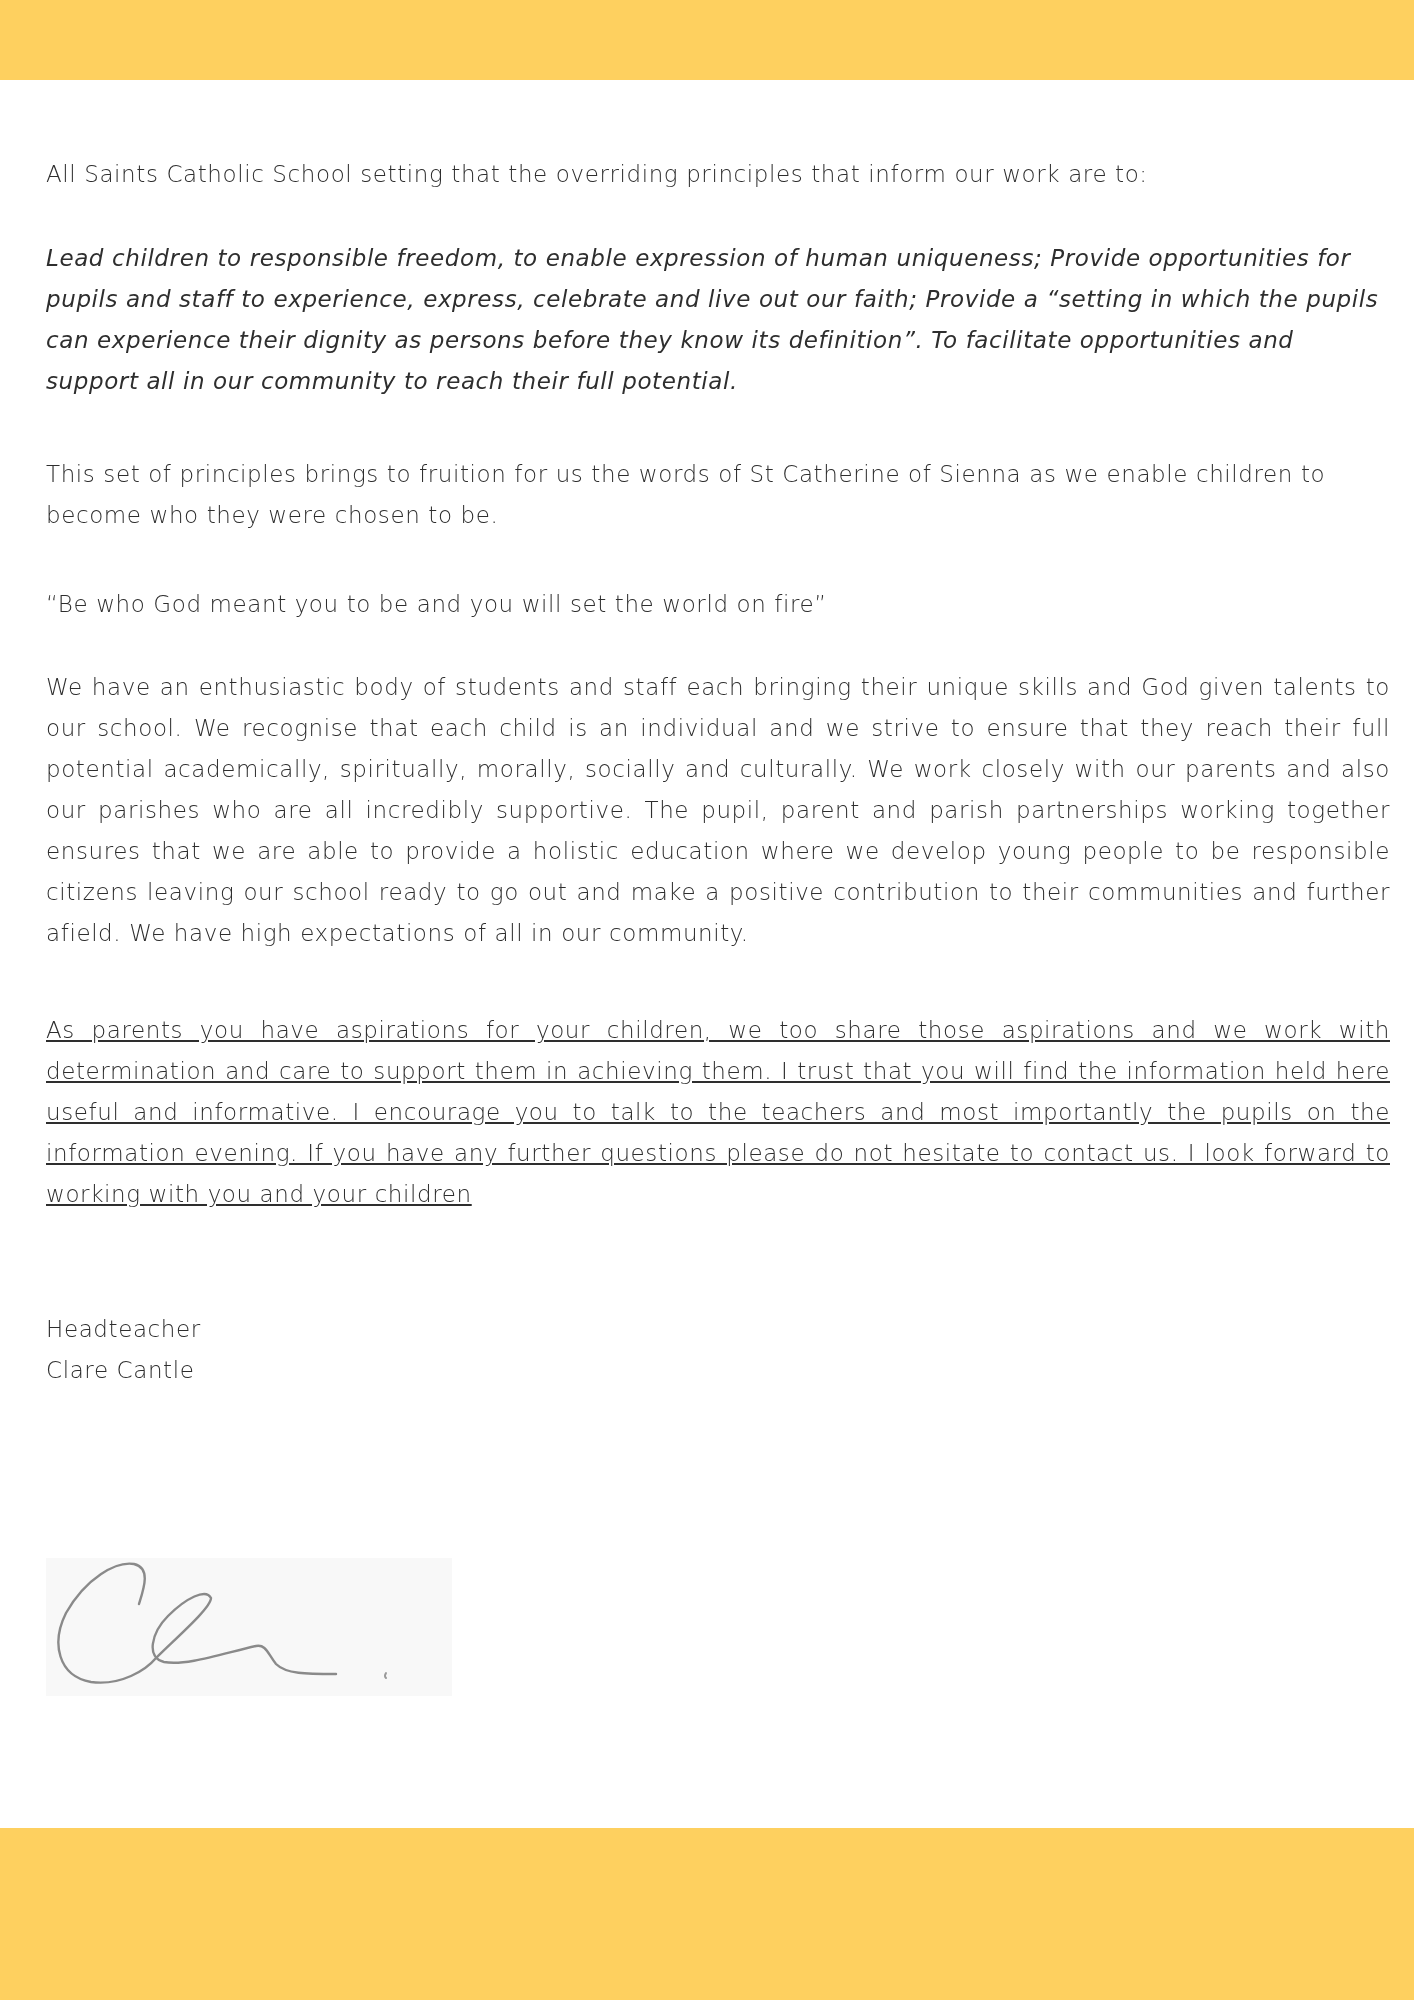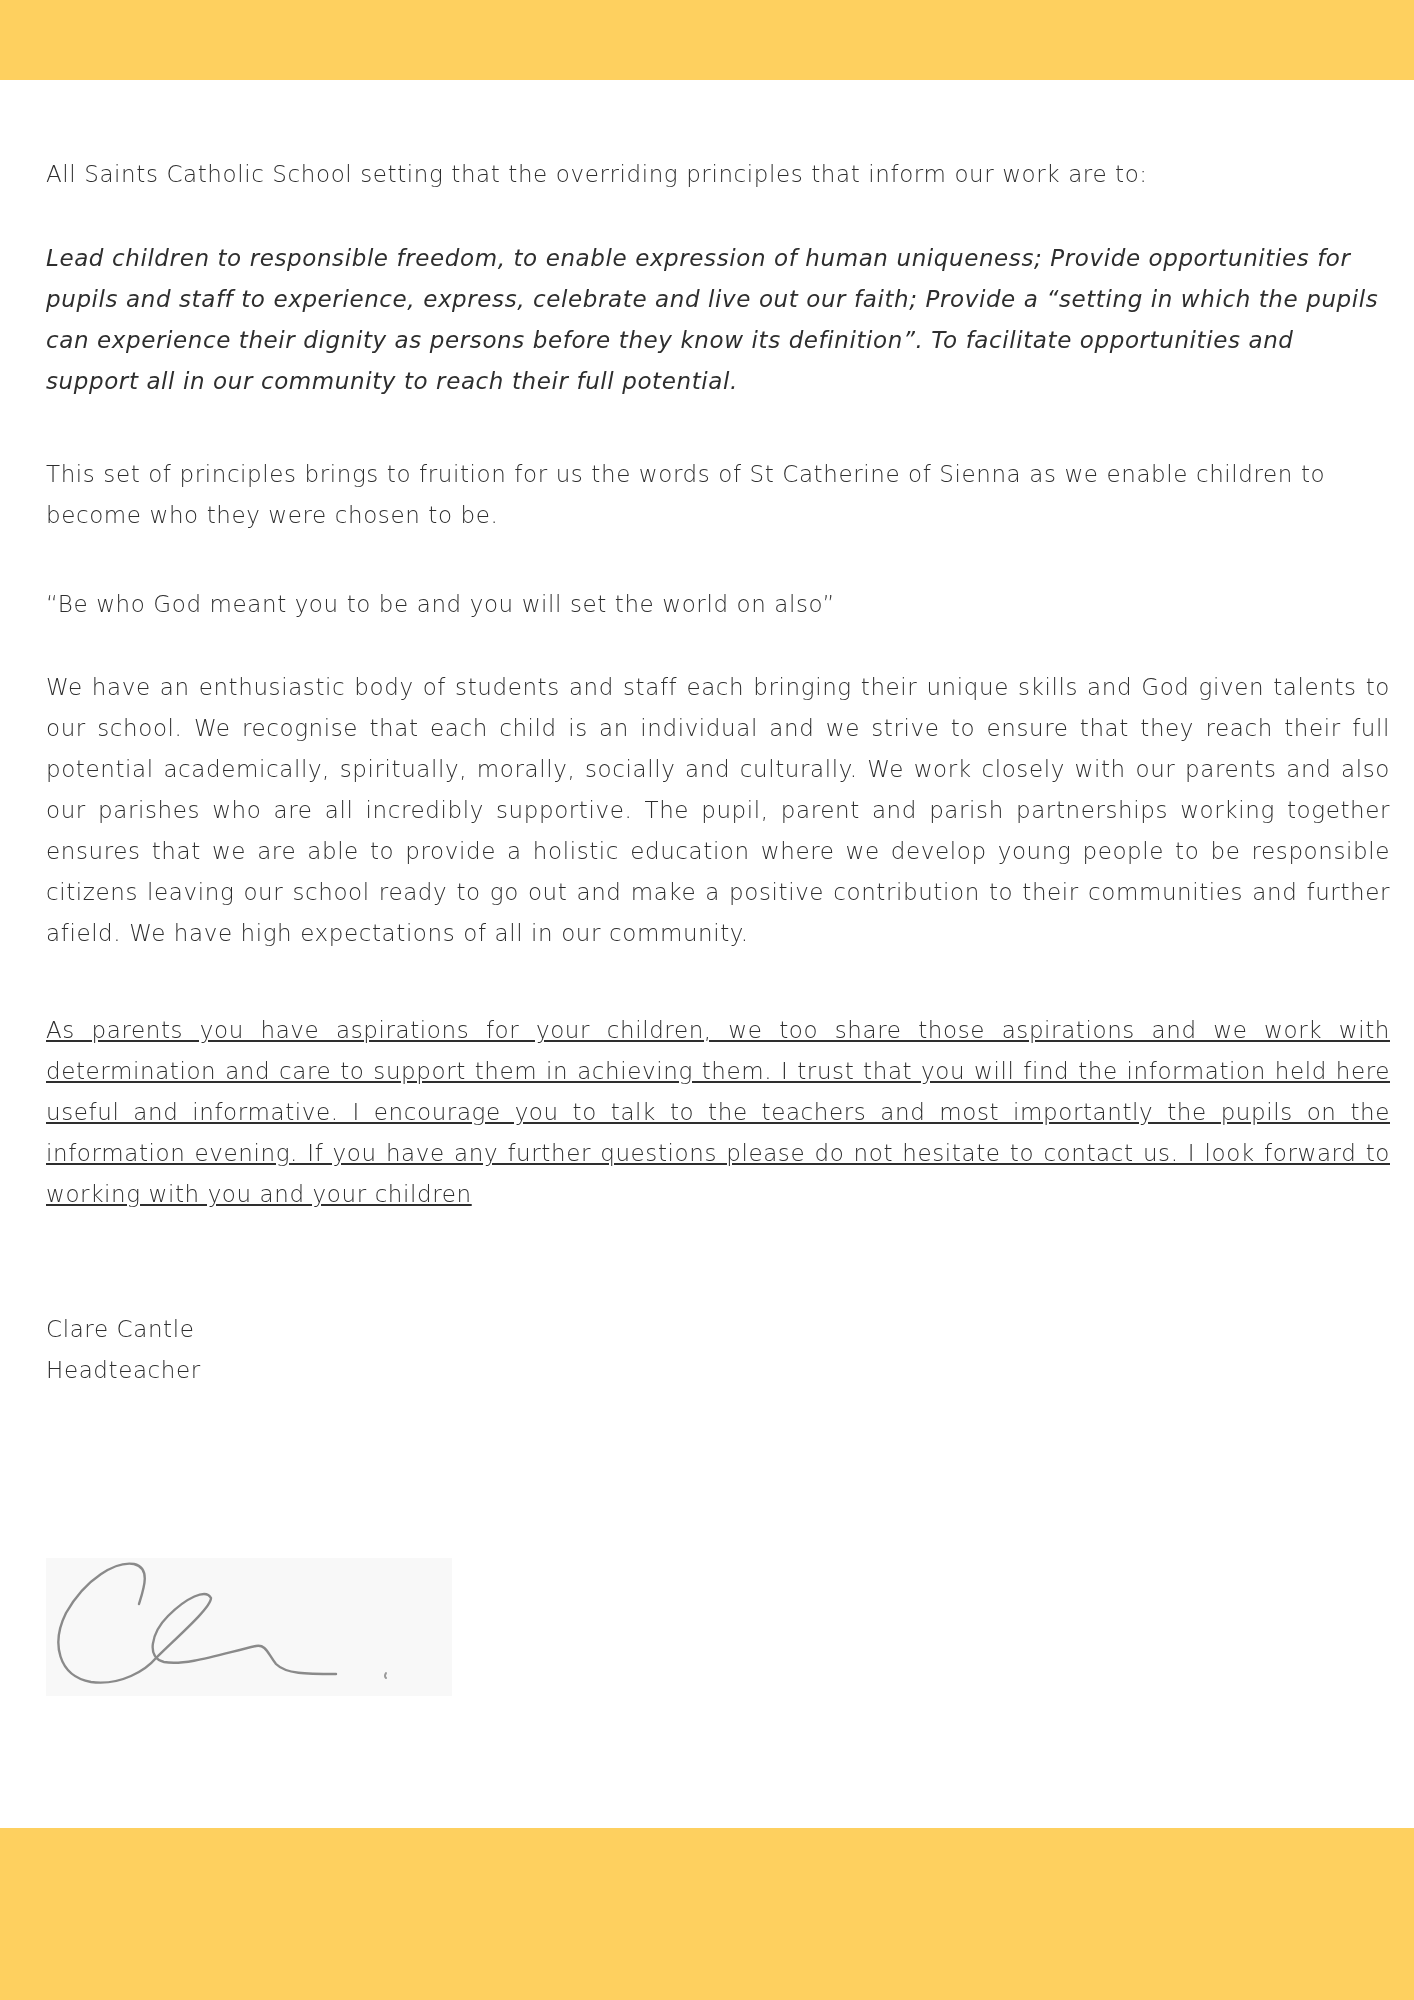--- a/index.html
+++ b/index.html
@@ -34,26 +34,26 @@
 </style>
 </head>
 <body>
 
 <div class="bar top"></div>
 
 <div class="content">
   <p class="p-intro">All Saints Catholic School setting that the overriding principles that inform our work are to:</p>
   <p class="p-lead">Lead children to responsible freedom, to enable expression of human uniqueness; Provide opportunities for pupils and staff to experience, express, celebrate and live out our faith; Provide a “setting in which the pupils can experience their dignity as persons before they know its definition”. To facilitate opportunities and support all in our community to reach their full potential.</p>
   <p class="p-set">This set of principles brings to fruition for us the words of St Catherine of Sienna as we enable children to become who they were chosen to be.</p>
-  <p class="p-quote">“Be who God meant you to be and you will set the world on also”</p>
+  <p class="p-quote">“Be who God meant you to be and you will set the world on fire”</p>
   <p class="p-we">We have an enthusiastic body of students and staff each bringing their unique skills and God given talents to our school. We recognise that each child is an individual and we strive to ensure that they reach their full potential academically, spiritually, morally, socially and culturally. We work closely with our parents and also our parishes who are all incredibly supportive. The pupil, parent and parish partnerships working together ensures that we are able to provide a holistic education where we develop young people to be responsible citizens leaving our school ready to go out and make a positive contribution to their communities and further afield. We have high expectations of all in our community.</p>
   <p class="p-parents">As parents you have aspirations for your children, we too share those aspirations and we work with determination and care to support them in achieving them. I trust that you will find the information held here useful and informative. I encourage you to talk to the teachers and most importantly the pupils on the information evening. If you have any further questions please do not hesitate to contact us. I look forward to working with you and your children</p>
   <div class="signoff">
+    <div>Headteacher</div>
     <div>Clare Cantle</div>
-    <div>Headteacher</div>
   </div>
 </div>
 
 <div class="signature">
   <svg viewBox="0 0 406 138" xmlns="http://www.w3.org/2000/svg">
     <path d="M93 46 C 98 30, 105 10, 88 6 C 70 3, 40 20, 20 55 C 5 85, 12 118, 45 124 C 75 128, 100 112, 110 100 C 130 80, 165 50, 165 40 C 160 30, 140 40, 122 58 C 105 75, 100 100, 118 104 C 140 108, 175 96, 210 88 C 220 86, 222 96, 230 106 C 240 116, 260 116, 290 116" fill="none" stroke="#8a8a8a" stroke-width="2.4" stroke-linecap="round" stroke-linejoin="round"></path>
     <path d="M340 115 q -2 3 0 5" fill="none" stroke="#9a9a9a" stroke-width="2" stroke-linecap="round"></path>
   </svg>
 </div>
 

